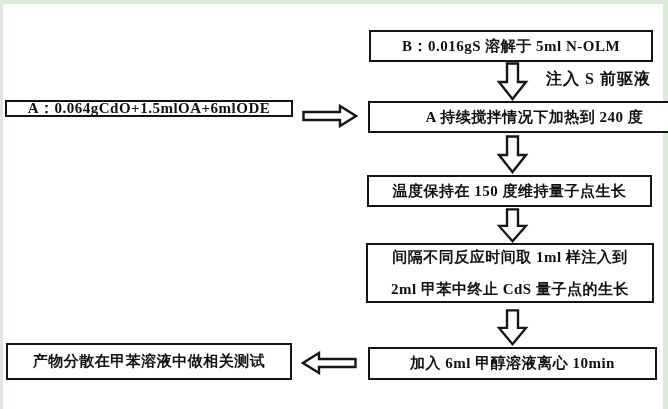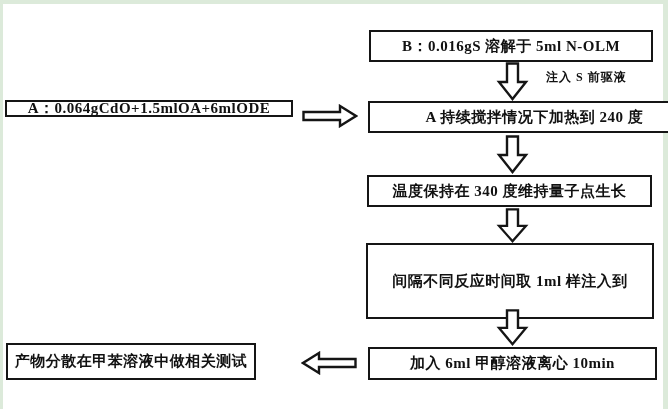--- a/index.html
+++ b/index.html
@@ -29,40 +29,40 @@
     font-size:15px;
     letter-spacing:0.5px;
     text-align:left;
     line-height:1.35;
     white-space:nowrap;
   }
   .box-b       {left:369px;top:30px; width:284px;height:32px;}
   .box-a       {left:5px;  top:100px;width:288px;height:17px;}
   .box-heat    {left:368px;top:101px;width:333px;height:32px;}
   .box-temp    {left:367px;top:175px;width:285px;height:32px;}
-  .box-sample  {left:366px;top:243px;width:288px;height:76px;gap:12px;}
+  .box-sample  {left:366px;top:243px;width:288px;height:60px;gap:12px;}
   .box-methanol{left:368px;top:347px;width:289px;height:33px;font-family:Liberation Serif, serif;}
-  .box-product {left:6px;  top:343px;width:250px;height:37px;}
+  .box-product {left:6px;  top:343px;width:286px;height:37px;}
 
   .arrow{position:absolute;display:block;}
   .arrow-1    {left:494px;top:62px; width:36px;height:39px;}
   .arrow-2    {left:494px;top:135px;width:36px;height:39px;}
   .arrow-3    {left:494px;top:208px;width:36px;height:35px;}
   .arrow-4    {left:494px;top:309px;width:36px;height:37px;}
   .arrow-right{left:302px;top:104px;width:56px;height:24px;}
   .arrow-left {left:301px;top:351px;width:56px;height:24px;}
 
   .arrow svg{width:100%;height:100%;display:block;}
   .arrow polygon{fill:#ffffff;stroke:#151515;stroke-width:2.4;stroke-linejoin:miter;}
 
   .side-label{
     position:absolute;
     left:546px;top:69px;
     font-weight:bold;
-    font-size:12px;
+    font-size:16px;
     letter-spacing:1px;
     white-space:nowrap;
   }
 </style>
 </head>
 <body>
 
 <div class="canvas">
 
   <div class="strip strip-top"></div>
@@ -95,31 +95,32 @@
     <span>A 持续搅拌情况下加热到 240 度</span>
   </div>
 
   <span class="arrow arrow-2">
     <svg viewBox="0 0 36 39" preserveAspectRatio="none">
       <polygon points="13,1.5 24,1.5 24,20 32,20 18.5,37 5,20 13,20"></polygon>
     </svg>
   </span>
 
   <div class="fbox box-temp">
-    <span>温度保持在 340 度维持量子点生长</span>
+    <span>温度保持在 150 度维持量子点生长</span>
   </div>
 
   <span class="arrow arrow-3">
     <svg viewBox="0 0 36 39" preserveAspectRatio="none">
       <polygon points="13,1.5 24,1.5 24,20 32,20 18.5,37 5,20 13,20"></polygon>
     </svg>
   </span>
 
   <div class="fbox box-sample">
     <span>间隔不同反应时间取 1ml 样注入到</span>
+    <span>2ml 甲苯中终止 CdS 量子点的生长</span>
   </div>
 
   <span class="arrow arrow-4">
     <svg viewBox="0 0 36 39" preserveAspectRatio="none">
       <polygon points="13,1.5 24,1.5 24,20 32,20 18.5,37 5,20 13,20"></polygon>
     </svg>
   </span>
 
   <div class="fbox box-methanol">
     <span>加入 6ml 甲醇溶液离心 10min</span>

